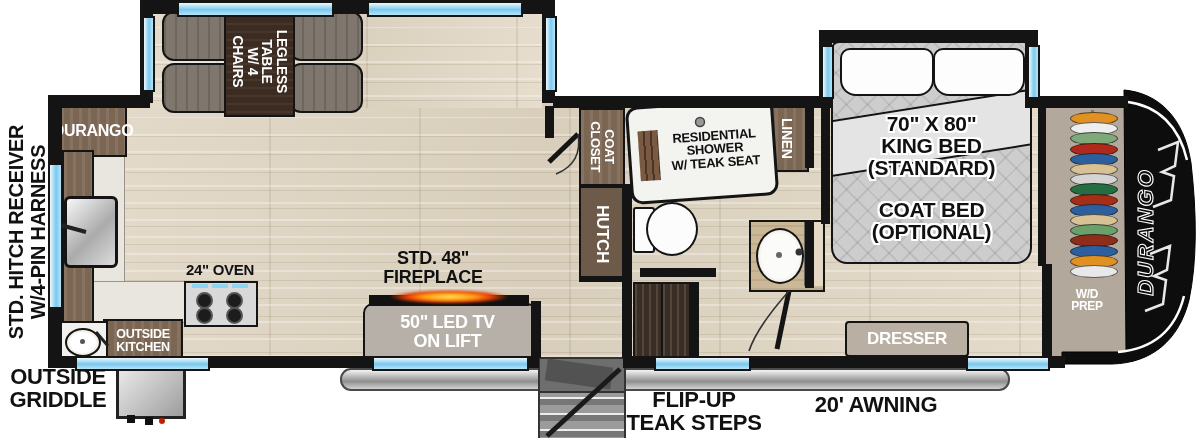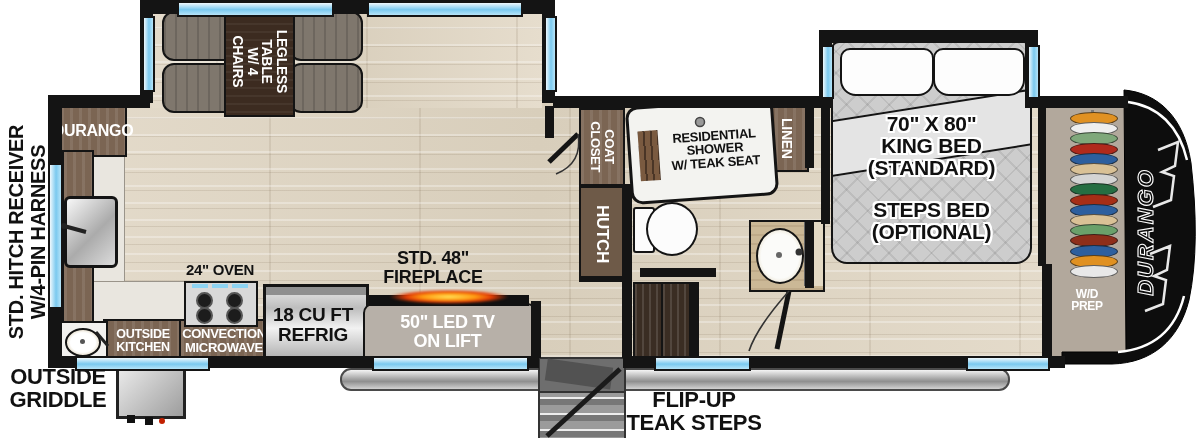--- a/index.html
+++ b/index.html
@@ -68,20 +68,21 @@
   <div class="abs" style="left:538px;top:357px;width:84px;height:32px;background:#6e6e6e;border:2px solid #333;z-index:6;">
     <div class="abs" style="left:6px;top:4px;width:66px;height:22px;background:#525252;transform:rotate(8deg);"></div>
   </div>
   <div class="abs" style="left:538px;top:389px;width:84px;height:49px;z-index:4;border-left:2px solid #333;border-right:2px solid #333;
               background:repeating-linear-gradient(180deg,#9b9b9b 0 8px,#ededed 8px 10px,#777 10px 16px);"></div>
   <div class="abs lbl lbl-dark" style="left:618px;top:386px;width:152px;height:52px;font-size:22px;">FLIP-UP
 TEAK STEPS</div>
 
   <div class="abs" style="left:340px;top:368px;width:666px;height:19px;z-index:5;border:2px solid #4a4a4a;border-radius:11px;
               background:linear-gradient(180deg,#f4f4f4,#8f8f8f 60%,#d2d2d2);"></div>
+  <div class="abs lbl lbl-dark" style="left:804px;top:390px;width:144px;height:30px;font-size:22px;">20' AWNING</div>
 
   <div class="abs wall" style="left:48px;top:95px;width:14px;height:273px;"></div>
   <div class="abs wall" style="left:48px;top:95px;width:102px;height:13px;"></div>
   <div class="abs wall" style="left:140px;top:0px;width:415px;height:14px;"></div>
   <div class="abs wall" style="left:140px;top:0px;width:13px;height:103px;"></div>
   <div class="abs wall" style="left:542px;top:0px;width:13px;height:103px;"></div>
   <div class="abs wall" style="left:553px;top:96px;width:280px;height:12px;"></div>
   <div class="abs wall" style="left:819px;top:30px;width:219px;height:13px;"></div>
   <div class="abs wall" style="left:819px;top:30px;width:13px;height:78px;"></div>
   <div class="abs wall" style="left:1025px;top:30px;width:13px;height:78px;"></div>
@@ -128,36 +129,26 @@
     <div class="abs" style="left:10px;top:9px;width:13px;height:13px;background:#1c1c1c;border-radius:50%;border:2px solid #555;"></div>
     <div class="abs" style="left:40px;top:9px;width:13px;height:13px;background:#1c1c1c;border-radius:50%;border:2px solid #555;"></div>
     <div class="abs" style="left:10px;top:24px;width:13px;height:13px;background:#1c1c1c;border-radius:50%;border:2px solid #555;"></div>
     <div class="abs" style="left:40px;top:24px;width:13px;height:13px;background:#1c1c1c;border-radius:50%;border:2px solid #555;"></div>
   </div>
 
   <div class="abs cab" style="left:103px;top:319px;width:76px;height:39px;">
     <span class="lbl" style="font-size:12.5px;">OUTSIDE
 KITCHEN</span>
   </div>
-  <div class="abs cab" style="left:179px;top:319px;width:86px;height:39px;">
-    <span class="lbl" style="font-size:13px;">CONVECTION
-MICROWAVE</span>
-  </div>
   <div class="abs" style="left:58px;top:321px;width:46px;height:37px;background:#f2f1ee;border:2px solid #141414;z-index:9;">
     <div class="abs" style="left:5px;top:5px;width:32px;height:25px;border:2px solid #141414;border-radius:50%;background:radial-gradient(#ffffff 55%,#cbb88e);">
       <div class="abs" style="left:13px;top:9px;width:5px;height:5px;background:#555;border-radius:50%;"></div>
     </div>
   </div>
 
-  <div class="abs" style="left:263px;top:284px;width:100px;height:75px;border:3px solid #141414;z-index:8;
-              background:linear-gradient(180deg,#e9e9e9,#bdbdbd 28%,#f2f2f2 55%,#a8a8a8);">
-    <div class="abs" style="left:0;top:0;width:100%;height:8px;background:#8f8f8f;"></div>
-    <div class="abs lbl lbl-dark" style="left:0;top:10px;width:94px;height:56px;font-size:19px;">18 CU FT
-REFRIG</div>
-  </div>
 
   <div class="abs lbl lbl-dark" style="left:356px;top:243px;width:154px;height:50px;font-size:18px;">STD. 48"
 FIREPLACE</div>
   <div class="abs" style="left:369px;top:295px;width:160px;height:11px;background:#111;z-index:9;"></div>
   <div class="abs" style="left:389px;top:286px;width:120px;height:18px;z-index:10;filter:blur(1px);
               background:radial-gradient(closest-side at 50% 60%,#ffe35a,#ff9b12 45%,#e33d05 72%,rgba(227,61,5,0));"></div>
   <div class="abs" style="left:363px;top:303px;width:170px;height:55px;background:#b7b0a8;border:2.5px solid #141414;border-radius:10px 10px 4px 4px;z-index:8;">
     <div class="abs lbl" style="left:0;top:4px;width:165px;height:46px;font-size:18px;">50" LED TV
 ON LIFT</div>
   </div>
@@ -207,24 +198,27 @@
   <div class="abs slats" style="left:633px;top:282px;width:26px;height:76px;"></div>
   <div class="abs slats" style="left:661px;top:282px;width:28px;height:76px;"></div>
 
   <div class="abs quilt" style="left:831px;top:41px;width:197px;height:219px;border:2.5px solid #141414;border-radius:8px 8px 16px 16px;overflow:hidden;z-index:9;">
     <div class="abs" style="left:-20px;top:60px;width:260px;height:52px;background:#e4e4e4;border-top:2.5px solid #141414;border-bottom:2.5px solid #141414;transform:rotate(-9deg);"></div>
     <div class="abs" style="left:7px;top:5px;width:90px;height:44px;background:#fdfdfd;border:2px solid #141414;border-radius:10px 10px 16px 16px;"></div>
     <div class="abs" style="left:100px;top:5px;width:88px;height:44px;background:#fdfdfd;border:2px solid #141414;border-radius:10px 10px 16px 16px;"></div>
     <div class="abs lbl lbl-dark outline-bold" style="left:0;top:66px;width:100%;height:74px;font-size:21px;">70" X 80"
 KING BED
 (STANDARD)</div>
-    <div class="abs lbl lbl-dark outline-bold" style="left:0;top:152px;width:100%;height:52px;font-size:21px;">STEPS BED
+    <div class="abs lbl lbl-dark outline-bold" style="left:0;top:152px;width:100%;height:52px;font-size:21px;">COAT BED
 (OPTIONAL)</div>
   </div>
 
+  <div class="abs" style="left:845px;top:321px;width:120px;height:32px;background:#b9b0a3;border:2px solid #141414;border-radius:4px;z-index:8;display:flex;align-items:center;justify-content:center;">
+    <span class="lbl" style="font-size:17px;">DRESSER</span>
+  </div>
 
   <div class="abs" style="left:1091px;top:110px;width:3px;height:160px;background:#7a7a7a;z-index:10;"></div>
   <div class="abs" id="hangers" style="left:0;top:0;width:0;height:0;z-index:11;">
       <div style="position: absolute; left: 1070px; top: 112px; width: 46px; height: 11px; border-radius: 50%; border: 1.5px solid rgba(20, 20, 20, 0.65); background: rgb(224, 145, 34);"></div>
       <div style="position: absolute; left: 1070px; top: 122.2px; width: 46px; height: 11px; border-radius: 50%; border: 1.5px solid rgba(20, 20, 20, 0.65); background: rgb(238, 238, 238);"></div>
       <div style="position: absolute; left: 1070px; top: 132.4px; width: 46px; height: 11px; border-radius: 50%; border: 1.5px solid rgba(20, 20, 20, 0.65); background: rgb(127, 168, 123);"></div>
       <div style="position: absolute; left: 1070px; top: 142.6px; width: 46px; height: 11px; border-radius: 50%; border: 1.5px solid rgba(20, 20, 20, 0.65); background: rgb(176, 42, 28);"></div>
       <div style="position: absolute; left: 1070px; top: 152.8px; width: 46px; height: 11px; border-radius: 50%; border: 1.5px solid rgba(20, 20, 20, 0.65); background: rgb(45, 95, 158);"></div>
       <div style="position: absolute; left: 1070px; top: 163px; width: 46px; height: 11px; border-radius: 50%; border: 1.5px solid rgba(20, 20, 20, 0.65); background: rgb(217, 193, 150);"></div>
       <div style="position: absolute; left: 1070px; top: 173.2px; width: 46px; height: 11px; border-radius: 50%; border: 1.5px solid rgba(20, 20, 20, 0.65); background: rgb(212, 212, 212);"></div>

